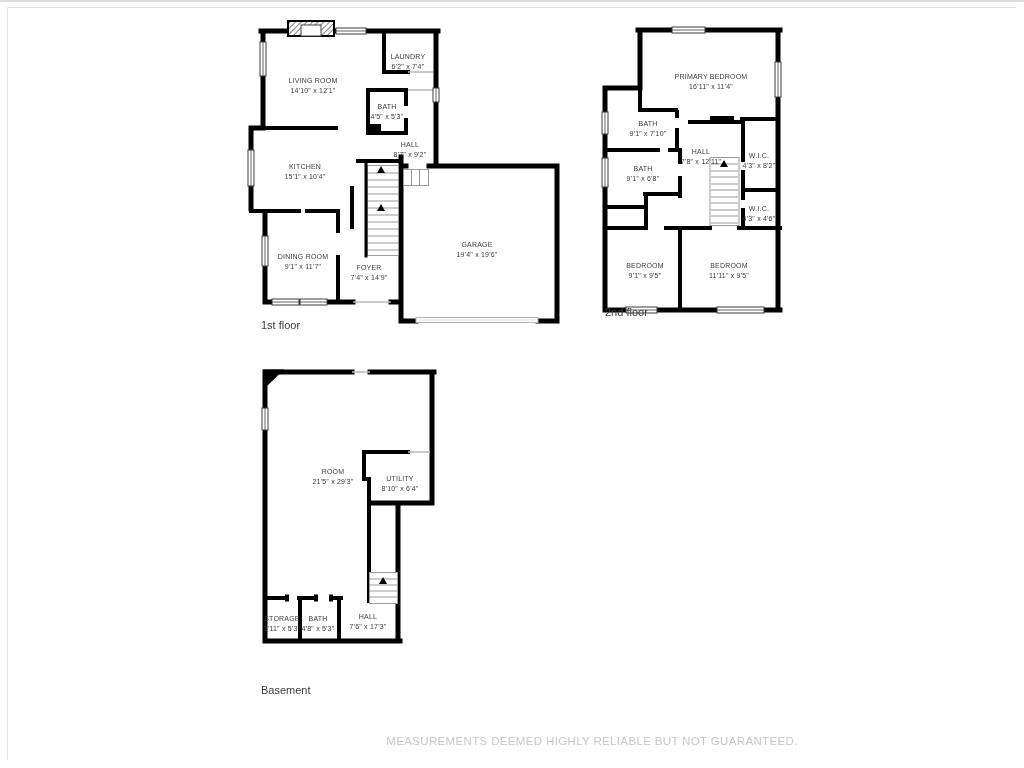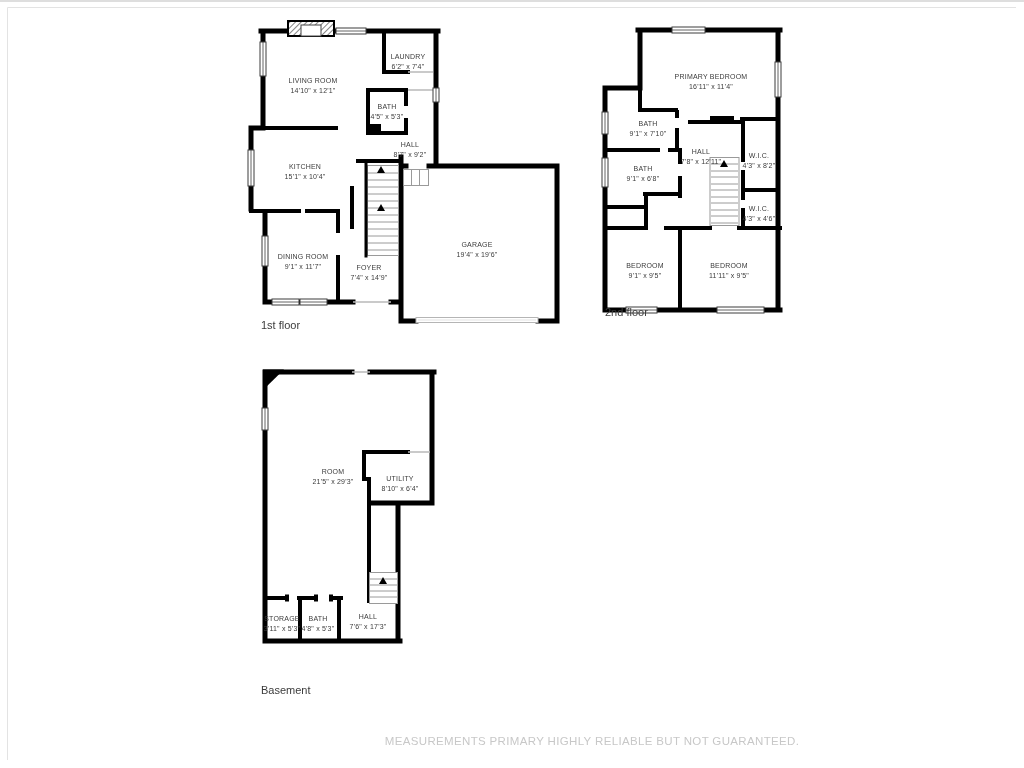--- a/index.html
+++ b/index.html
@@ -230,13 +230,13 @@
   </div>
 <div class="rlabel" style="left:368px;top:612px">
     <div>HALL</div>
     <div>7'6" x 17'3"</div>
   </div>
 
 <div class="caption" style="left:261px;top:320px">1st floor</div>
 <div class="caption" style="left:605px;top:307px">2nd floor</div>
 <div class="caption" style="left:261px;top:685px">Basement</div>
 
-<div class="disclaimer" style="left:592px;top:735px">MEASUREMENTS PRIMARY HIGHLY RELIABLE BUT NOT GUARANTEED.</div>
+<div class="disclaimer" style="left:592px;top:735px">MEASUREMENTS DEEMED HIGHLY RELIABLE BUT NOT GUARANTEED.</div>
 
 </body></html>

